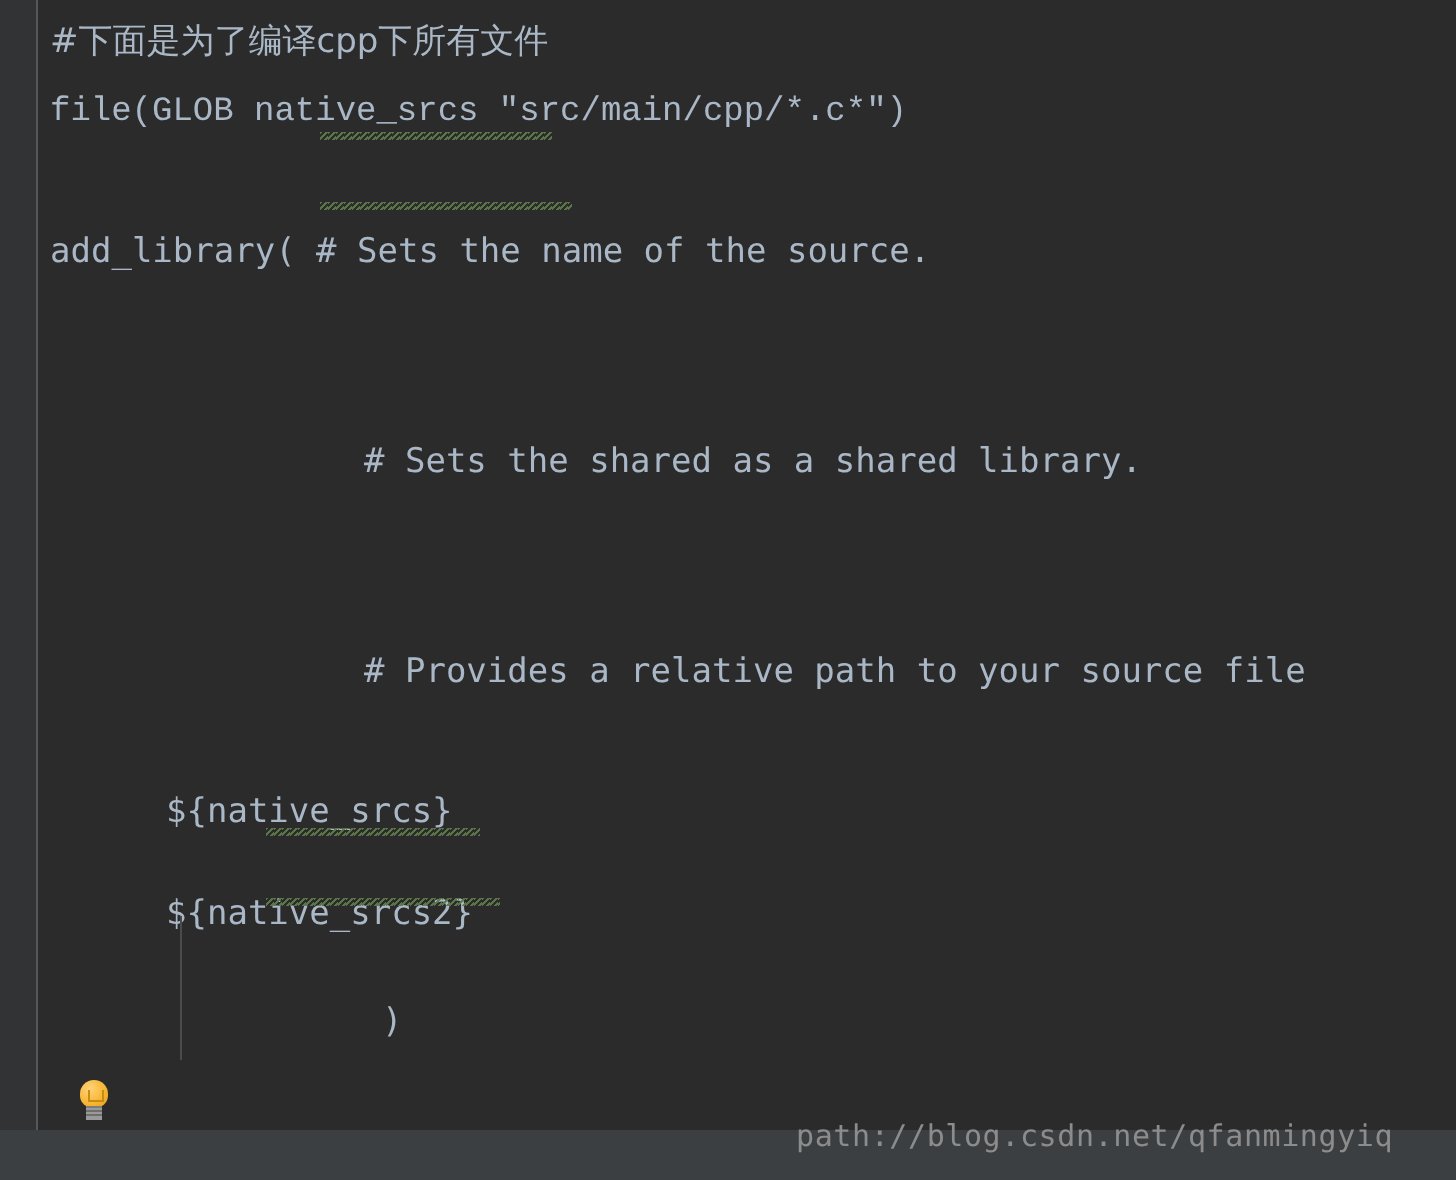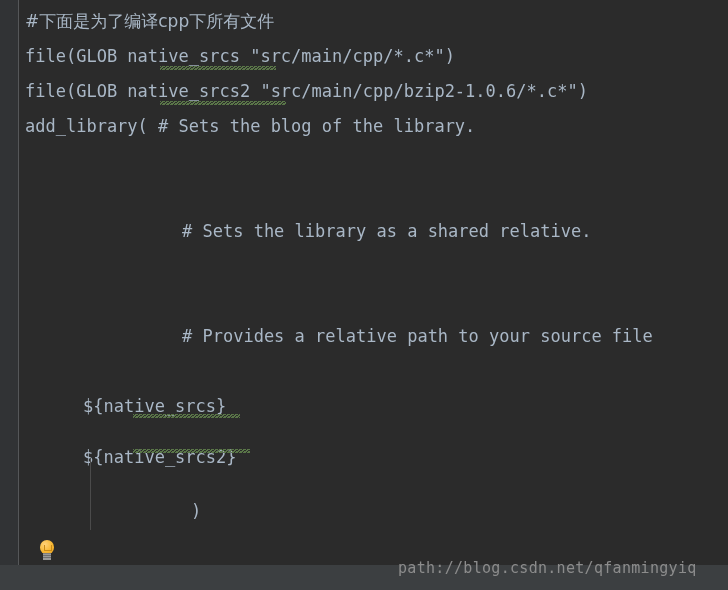--- a/index.html
+++ b/index.html
@@ -185,24 +185,23 @@
 <body>
 
 <div id="editor-window">
 
   <div id="left-frame-strip"></div>
   <div id="gutter-divider"></div>
   <div id="editor-gutter"></div>
 
   <div id="code-surface">
     <div class="code-line" id="cl-0" style="top: 4px; left: 6px;"><span class="cjk">#下面是为了编译cpp下所有文件</span></div>
-    <div class="code-line" id="cl-1" style="top: 39px; left: 6px;">file(GLOB native_srcs "src/main/cpp/*.c*")</div>
-    <div class="code-line" id="cl-2" style="top: 74px; left: 6px;">file(GLOB native_srcs2 "src/main/cpp/bzip2-1.0.6/*.c*")</div>
-    <div class="code-line" id="cl-3" style="top: 109px; left: 6px;">add_library( # Sets the blog of the library.</div>
-    <div class="code-line" id="cl-5" style="top: 214px; left: 163px;"># Sets the library as a shared relative.</div>
+    <div class="code-line" id="cl-1" style="top: 39px; left: 6px; font-family: Liberation Mono, monospace;">file(GLOB native_srcs "src/main/cpp/*.c*")</div>
+    <div class="code-line" id="cl-3" style="top: 109px; left: 6px;">add_library( # Sets the name of the source.</div>
+    <div class="code-line" id="cl-5" style="top: 214px; left: 163px;"># Sets the shared as a shared library.</div>
     <div class="code-line" id="cl-7" style="top: 319px; left: 163px;"># Provides a relative path to your source file</div>
     <div class="code-line" id="cl-8" style="top: 389px; left: 64px;">${native_srcs}</div>
     <div class="code-line" id="cl-9" style="top: 440px; left: 64px;">${native_srcs2}</div>
     <div class="code-line" id="cl-10" style="top: 494px; left: 172px;">)</div>
 
     <div class="squiggle" id="sq-0" style="left: 141px; top: 66px; width: 116px;"></div>
     <div class="squiggle" id="sq-1" style="left: 141px; top: 101px; width: 126px;"></div>
     <div class="squiggle" id="sq-2" style="left: 114px; top: 414px; width: 107px;"></div>
     <div class="squiggle" id="sq-3" style="left: 114px; top: 449px; width: 117px;"></div>
 

